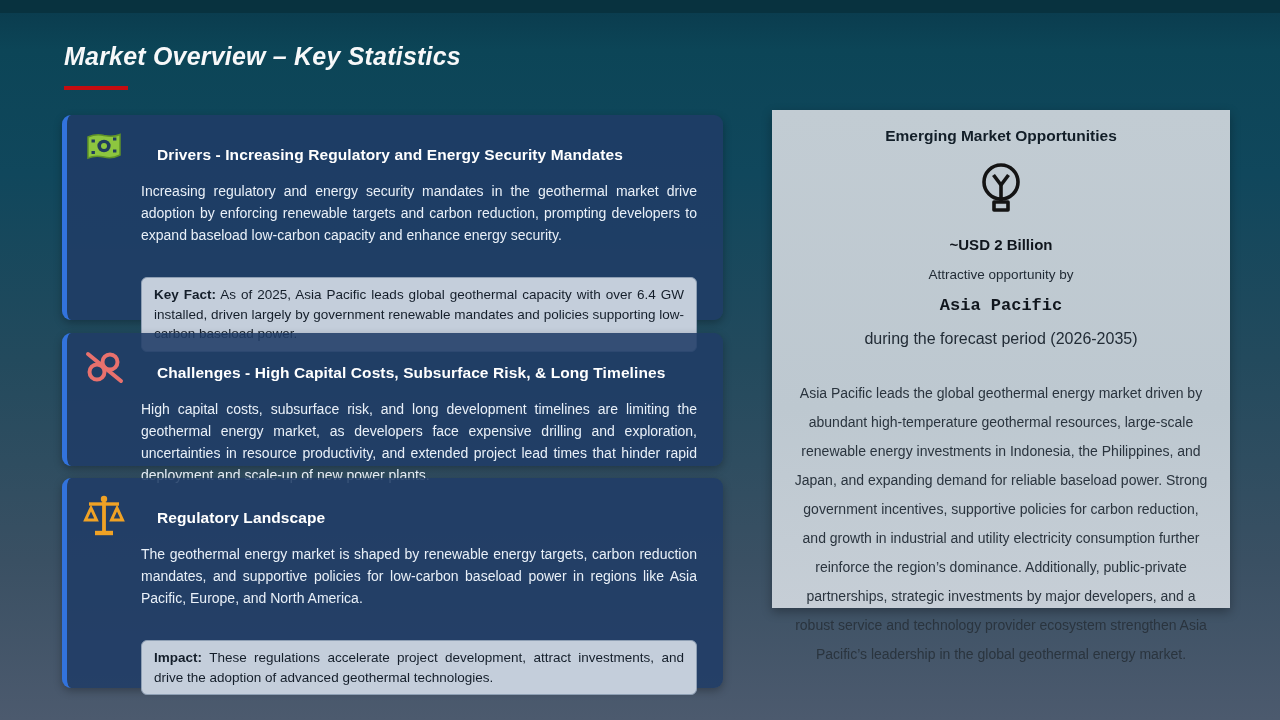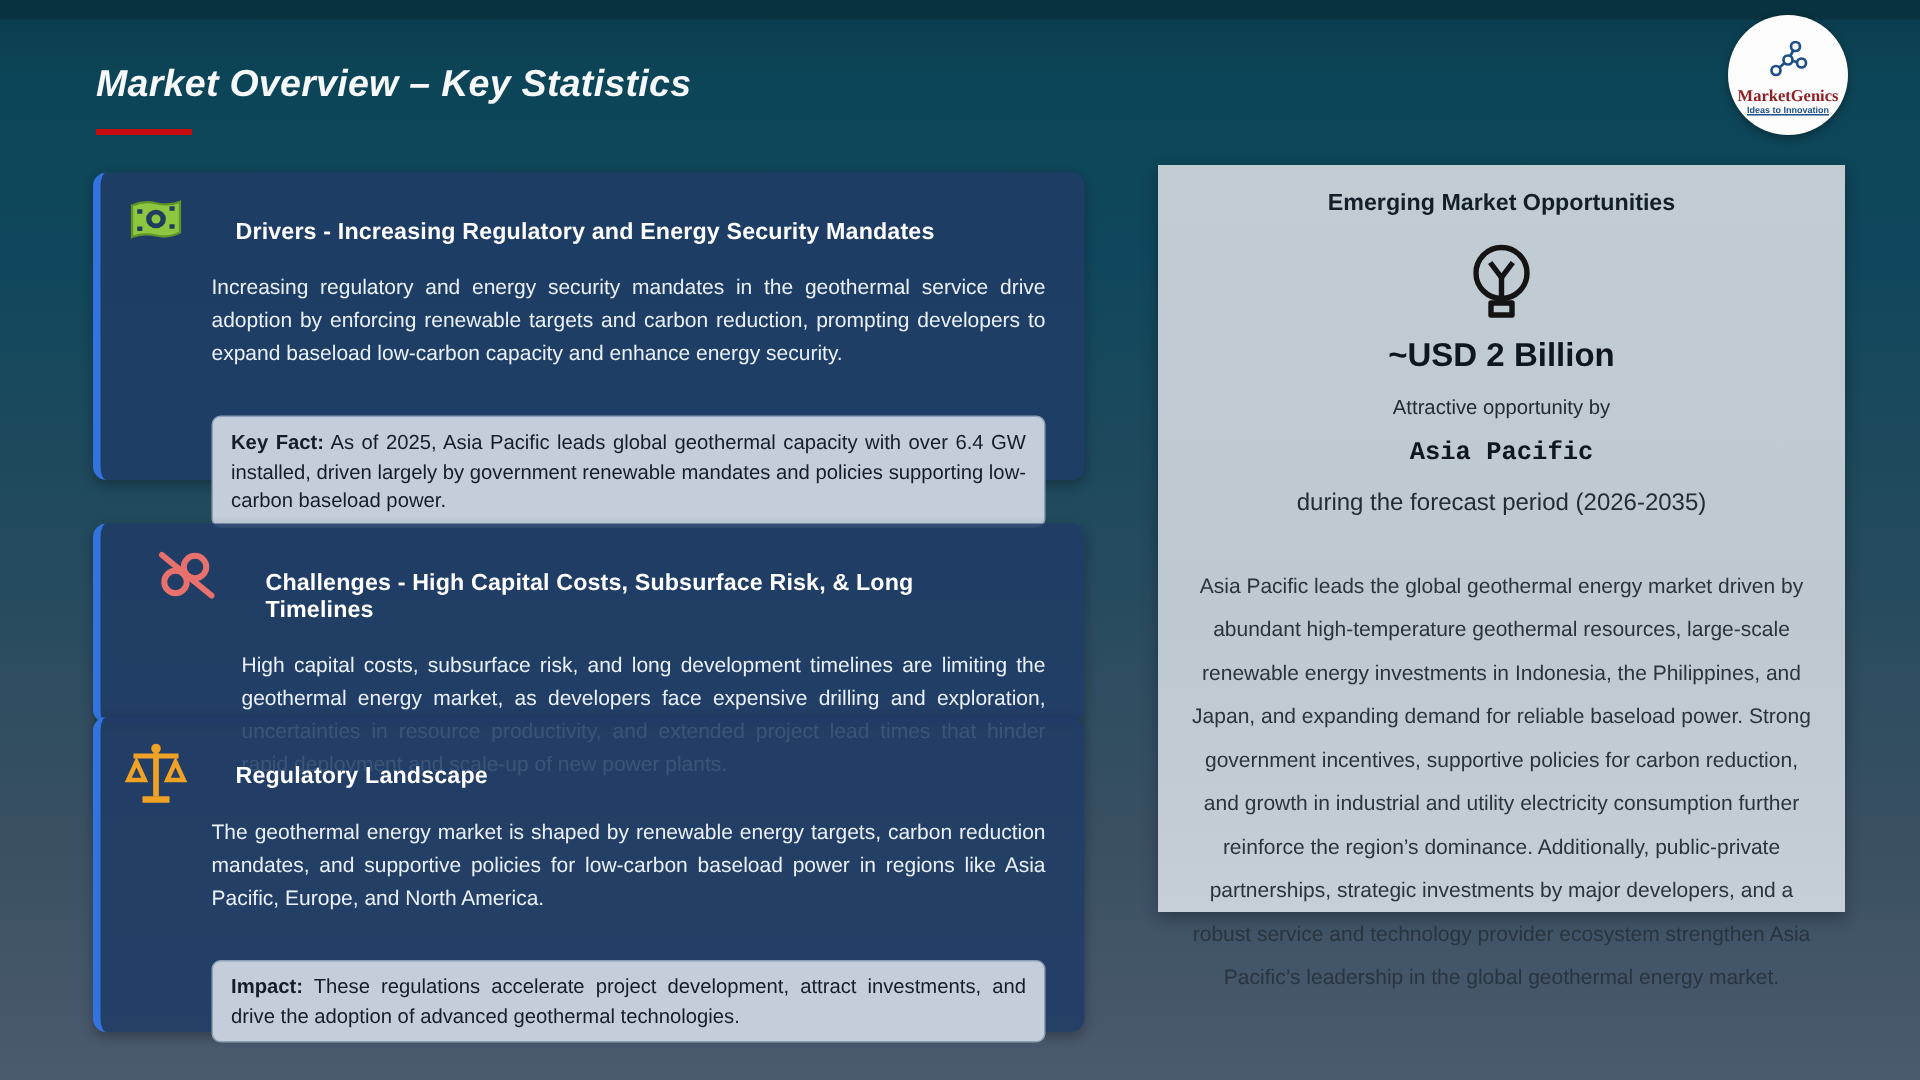--- a/index.html
+++ b/index.html
@@ -29,81 +29,64 @@
   .card-icon-col{width:74px;flex:0 0 74px;display:flex;justify-content:center;padding-top:16px;}
   .card-content{flex:1;padding:15px 26px 12px 0;}
   .card-title{margin:16px;font-size:15.5px;font-weight:bold;color:#ffffff;letter-spacing:.1px;}
   .card-body{margin:9px 0 0 0;font-size:14px;line-height:22px;color:#e9f0f8;text-align:justify;}
   .callout{
     margin-top:31px;background:#c4cedb;border:1px solid #8e9fb4;border-radius:6px;
     padding:7px 12px;font-size:13.5px;line-height:19.5px;color:#141e2a;text-align:justify;
   }
   .callout b{font-weight:bold;}
   .card1{top:115px;height:205px;}
-  .card2{top:349px;height:133px;padding-left:20px;}
+  .card2{top:333px;height:133px;}
   .card3{top:478px;height:210px;}
   
   .panel{
     position:absolute;left:772px;top:110px;width:458px;height:498px;border-radius:0;
     background:linear-gradient(180deg,#c2ccd3 0%,#bdc8d0 60%,#c6ced6 100%);
     box-shadow:0 4px 10px rgba(0,0,0,.3);
     padding:17px 20px;text-align:center;color:#1a252f;
   }
   .panel-title{font-size:15.5px;font-weight:bold;color:#121e28;}
   .bulb-wrap{margin-top:13px;height:66px;display:flex;justify-content:center;}
-  .opp-value{margin-top:0;font-size:22px;font-weight:bold;color:#10161d;}
+  .opp-value{margin-top:12px;font-size:15px;font-weight:bold;color:#10161d;}
   .opp-subtitle{margin-top:14px;font-size:13.5px;color:#222c36;}
   .opp-region{margin-top:14px;font-size:17px;font-weight:bold;color:#10161d;font-family:Liberation Mono, monospace;}
   .opp-period{margin-top:15px;font-size:16px;color:#222c36;text-align:center;}
   .opp-desc{margin-top:31px;font-size:14px;line-height:29px;color:#2a343e;text-align:center;}
 </style>
 </head>
 <body>
 
 <div class="slide">
   <div class="top-band"></div>
 
   <div class="page-title">Market Overview – Key Statistics</div>
   <div class="title-underline"></div>
 
-  <div class="logo-badge">
-    <span>
-      <svg width="32" height="26" viewBox="0 0 32 26">
-        <g stroke="#1d4e89" stroke-width="1.8" fill="none">
-          <line x1="16" y1="13" x2="21" y2="4"></line>
-          <line x1="16" y1="13" x2="25" y2="15"></line>
-          <line x1="16" y1="13" x2="8" y2="20"></line>
-          <circle cx="21" cy="4" r="3" fill="#fdfdfd"></circle>
-          <circle cx="25" cy="15" r="3" fill="#fdfdfd"></circle>
-          <circle cx="8" cy="20" r="3" fill="#fdfdfd"></circle>
-          <circle cx="16" cy="13" r="3" fill="#fdfdfd"></circle>
-        </g>
-      </svg>
-    </span>
-    <span class="logo-name">MarketGenics</span>
-    <span class="logo-tagline">Ideas to Innovation</span>
-  </div>
 
   <div class="card card1">
     <div class="card-icon-col">
       <span>
         <svg width="38" height="32" viewBox="0 0 38 32">
           <path d="M3 6 Q11 2.5 19 4.5 Q28 6.5 35 3.5 L35 24 Q27 28 19 26 Q10 24 3 27 Z" fill="#8dc63f" stroke="#5f9427" stroke-width="1.5"></path>
           <ellipse cx="19" cy="15" rx="6.6" ry="6.2" fill="#203c5e"></ellipse>
           <circle cx="19" cy="15" r="3" fill="#8dc63f"></circle>
           <rect x="6.5" y="8.5" width="3.4" height="3" fill="#203c5e"></rect>
           <rect x="28" y="6.5" width="3.4" height="3" fill="#203c5e"></rect>
           <rect x="6.5" y="20" width="3.4" height="3" fill="#203c5e"></rect>
           <rect x="28" y="18.5" width="3.4" height="3" fill="#203c5e"></rect>
         </svg>
       </span>
     </div>
     <div class="card-content">
       <h3 class="card-title">Drivers - Increasing Regulatory and Energy Security Mandates</h3>
-      <p class="card-body">Increasing regulatory and energy security mandates in the geothermal service drive adoption by enforcing renewable targets and carbon reduction, prompting developers to expand baseload low-carbon capacity and enhance energy security.</p>
+      <p class="card-body">Increasing regulatory and energy security mandates in the geothermal market drive adoption by enforcing renewable targets and carbon reduction, prompting developers to expand baseload low-carbon capacity and enhance energy security.</p>
       <div class="callout"><b>Key Fact:</b><span> As of 2025, Asia Pacific leads global geothermal capacity with over 6.4&nbsp;GW installed, driven largely by government renewable mandates and policies supporting low-carbon baseload power.</span></div>
     </div>
   </div>
 
   <div class="card card2">
     <div class="card-icon-col">
       <span>
         <svg width="42" height="38" viewBox="0 0 42 38">
           <g stroke="#e8716d" stroke-width="4" fill="none" stroke-linecap="round">
             <circle cx="14" cy="23" r="7.5"></circle>

